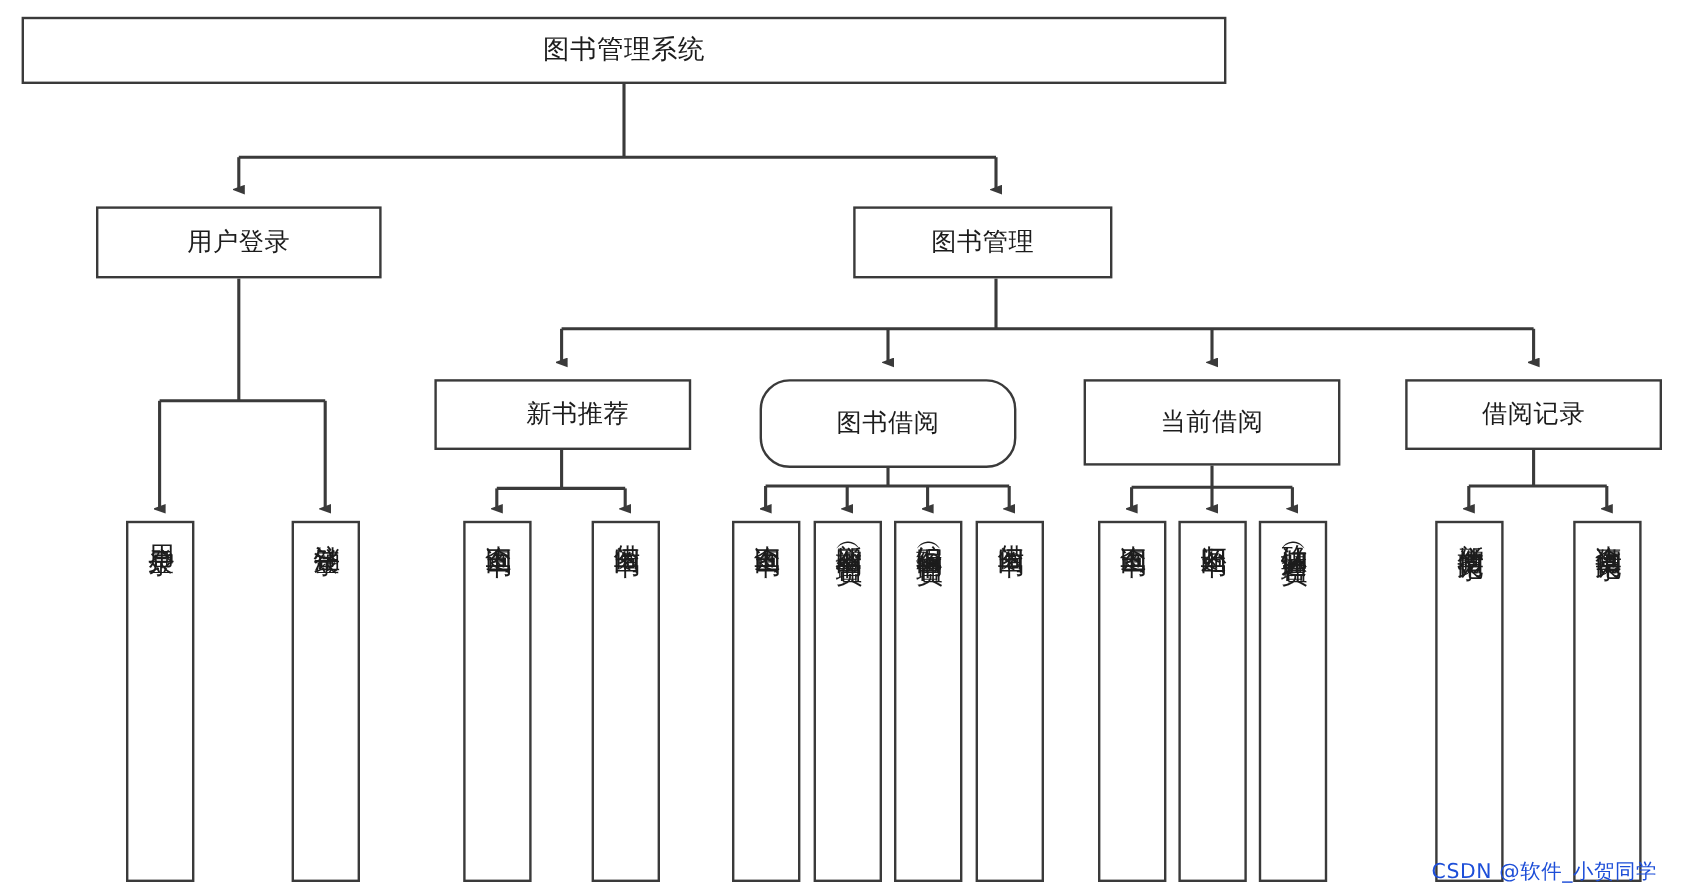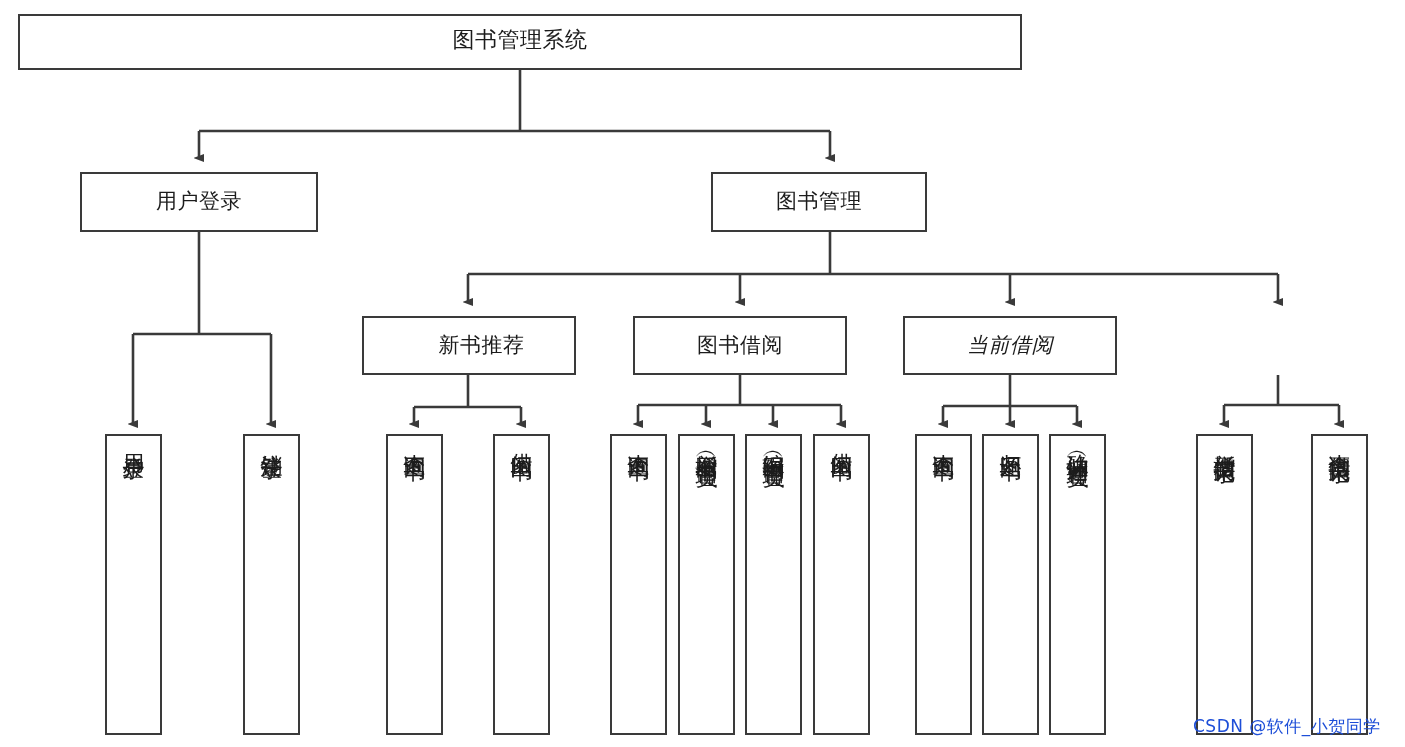--- a/index.html
+++ b/index.html
@@ -111,39 +111,42 @@
       <path d="M1010,406 L1010,424" marker-end="url(#arrow)"></path>
       <path d="M1077,406 L1077,424" marker-end="url(#arrow)"></path>
 
       <path d="M1278,375 L1278,405"></path>
       <path d="M1224,405 L1339,405"></path>
       <path d="M1224,405 L1224,424" marker-end="url(#arrow)"></path>
       <path d="M1339,405 L1339,424" marker-end="url(#arrow)"></path>
     </g>
   </svg>
 
-  <div class="node root" style="left:18px; top:14px; width:1004px; height:56px;font-family:Liberation Mono, monospace;">
+  <div class="node root" style="left:18px; top:14px; width:1004px; height:56px;">
     <span class="node-label">图书管理系统</span>
   </div>
 
   <div class="node" style="left:80px; top:172px; width:238px; height:60px;">
     <span class="node-label">用户登录</span>
   </div>
   <div class="node" style="left:711px; top:172px; width:216px; height:60px;">
     <span class="node-label">图书管理</span>
   </div>
 
   <div class="node" style="left:362px; top:316px; width:214px; height:59px;padding-left:25px;">
     <span class="node-label">新书推荐</span>
   </div>
-  <div class="node" style="left:633px; top:316px; width:214px; height:59px;">
+  <div class="node" style="left:633px; top:316px; width:214px; height:74px;border-radius:25px;">
     <span class="node-label">图书借阅</span>
   </div>
-  <div class="node" style="left:903px; top:316px; width:214px; height:59px;font-style:italic;">
+  <div class="node" style="left:903px; top:316px; width:214px; height:72px;">
     <span class="node-label">当前借阅</span>
+  </div>
+  <div class="node" style="left:1171px; top:316px; width:214px; height:59px;">
+    <span class="node-label">借阅记录</span>
   </div>
 
   <div class="node vertical" style="left:105px; top:434px; width:57px; height:301px;">
     <span class="node-label">用户登录</span>
   </div>
   <div class="node vertical" style="left:243px; top:434px; width:57px; height:301px;">
     <span class="node-label">注销登录</span>
   </div>
 
   <div class="node vertical" style="left:386px; top:434px; width:57px; height:301px;">

